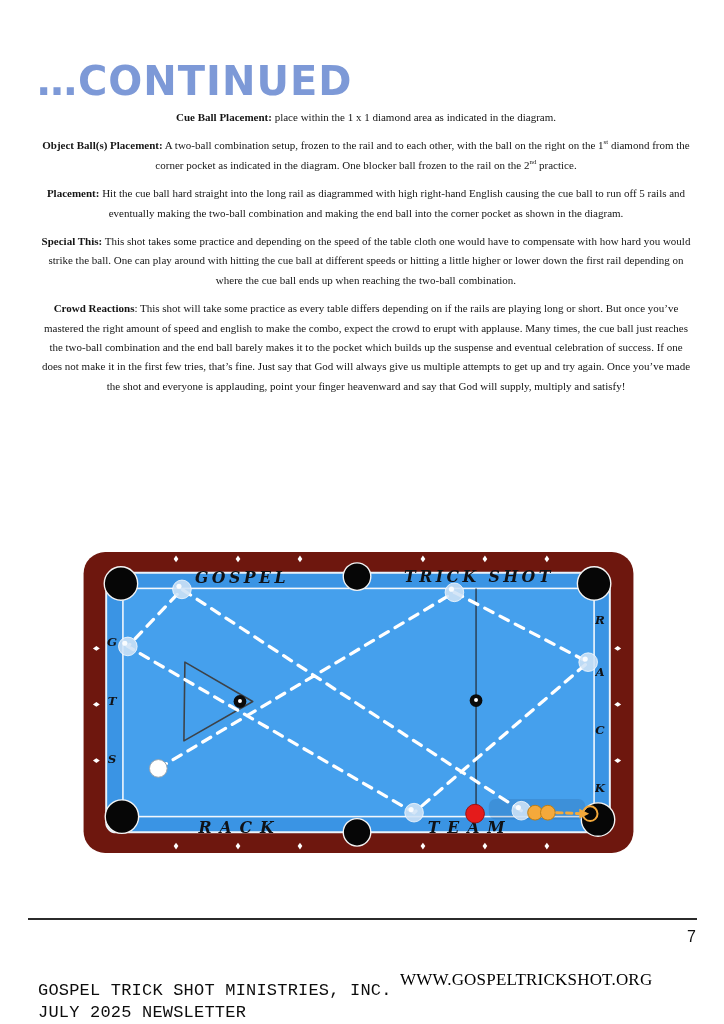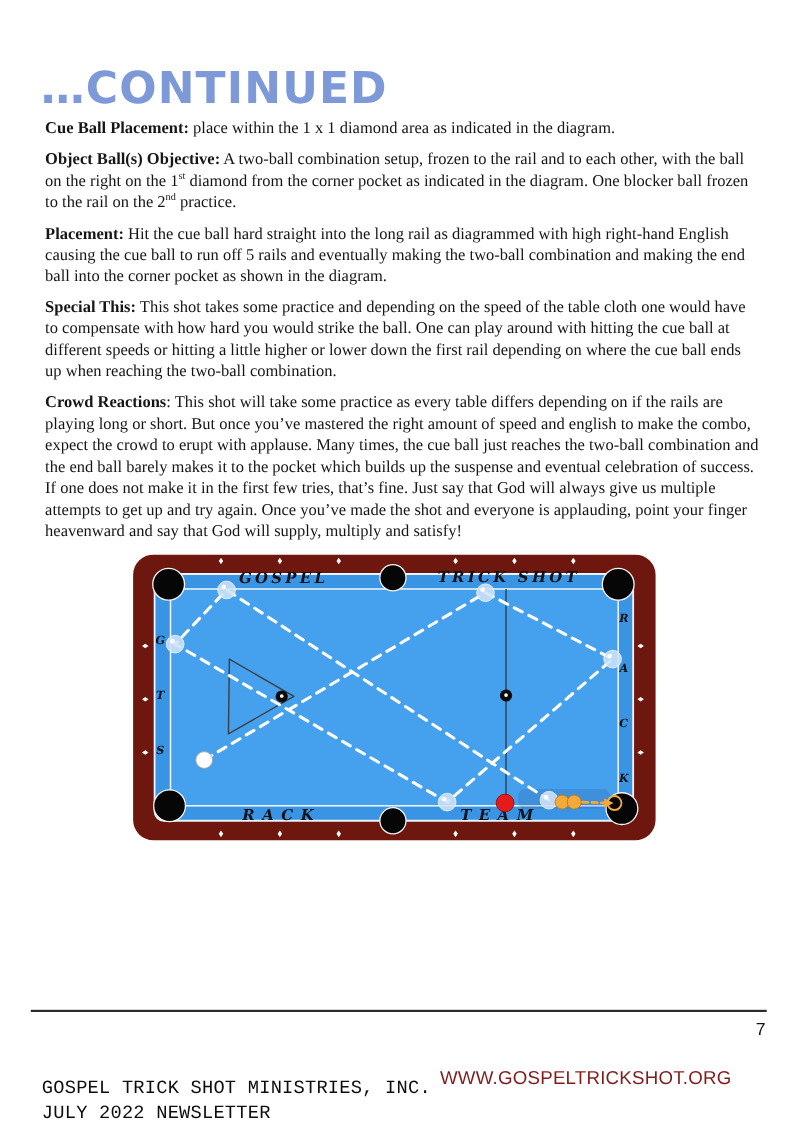--- a/index.html
+++ b/index.html
@@ -2,46 +2,46 @@
 <html><head>
 <meta charset="utf-8">
 <style>
   html,body{margin:0;padding:0;background:#ffffff;}
   .page{position:relative;width:724px;height:1024px;background:#ffffff;overflow:hidden;
         font-family:"Liberation Serif",serif;color:#151515;}
   .title{position:absolute;left:37px;top:58px;
          font-family:"DejaVu Sans",sans-serif;font-weight:bold;
          font-size:40px;letter-spacing:1px;}
   .body-text{position:absolute;left:41px;top:108px;width:650px;
-             font-size:15px;line-height:19.4px;text-align:left;}
+             font-size:11px;line-height:19.4px;text-align:center;}
   .body-text p{margin:0 0 9px 0;}
   .body-text b{font-weight:bold;}
   .body-text sup{font-size:0.62em;vertical-align:super;line-height:0;}
-  .diagram{position:absolute;left:79px;top:504px;width:559px;height:260px;}
+  .diagram{position:absolute;left:79px;top:552px;width:559px;height:301px;}
   .diagram svg{display:block;width:100%;height:100%;}
   .footer-line{position:absolute;left:28px;top:918px;width:669px;height:2px;background:#2b2b2b;}
   .page-number{position:absolute;left:640px;top:928px;width:56px;text-align:right;
                font-family:"Liberation Sans",sans-serif;font-size:16px;color:#111;}
   .footer-left{position:absolute;left:38px;top:980px;
                font-family:Liberation Mono, monospace;font-size:17px;line-height:22px;
                letter-spacing:0.2px;color:#0d0d0d;}
   .footer-site{position:absolute;left:400px;top:970px;
-               font-family:Liberation Sans, sans-serif;font-size:17px;
-               letter-spacing:0.2px;color:#7f1d1d;}
+               font-family:Liberation Serif, serif;font-size:17px;
+               letter-spacing:0.2px;color:#000000;}
 </style>
 </head>
 <body>
 
 <div class="page">
 
   <div class="title" style="color: rgb(125, 153, 215);">…CONTINUED</div>
 
   <div class="body-text">
       <p><b>Cue Ball Placement:</b><span> place within the 1 x 1 diamond area as indicated in the diagram.</span></p>
-      <p><b>Object Ball(s) Objective:</b><span> A two-ball combination setup, frozen to the rail and to each other, with the ball on the right on the 1</span><sup>st</sup><span> diamond from the corner pocket as indicated in the diagram. One blocker ball frozen to the rail on the 2</span><sup>nd</sup><span> practice.</span></p>
+      <p><b>Object Ball(s) Placement:</b><span> A two-ball combination setup, frozen to the rail and to each other, with the ball on the right on the 1</span><sup>st</sup><span> diamond from the corner pocket as indicated in the diagram. One blocker ball frozen to the rail on the 2</span><sup>nd</sup><span> practice.</span></p>
       <p><b>Placement:</b><span> Hit the cue ball hard straight into the long rail as diagrammed with high right-hand English causing the cue ball to run off 5 rails and eventually making the two-ball combination and making the end ball into the corner pocket as shown in the diagram.</span></p>
       <p><b>Special This:</b><span> This shot takes some practice and depending on the speed of the table cloth one would have to compensate with how hard you would strike the ball. One can play around with hitting the cue ball at different speeds or hitting a little higher or lower down the first rail depending on where the cue ball ends up when reaching the two-ball combination.</span></p>
       <p><b>Crowd Reactions</b><span>: This shot will take some practice as every table differs depending on if the rails are playing long or short. But once you’ve mastered the right amount of speed and english to make the combo, expect the crowd to erupt with applause. Many times, the cue ball just reaches the two-ball combination and the end ball barely makes it to the pocket which builds up the suspense and eventual celebration of success. If one does not make it in the first few tries, that’s fine. Just say that God will always give us multiple attempts to get up and try again. Once you’ve made the shot and everyone is applauding, point your finger heavenward and say that God will supply, multiply and satisfy!</span></p>
     </div>
 
   <div class="diagram">
       <svg viewBox="0 0 559 306">
         <rect x="0" y="0" width="559" height="306" rx="22" fill="#6E170E"></rect>
         <polygon points="94,3.5 96.4,7 94,10.5 91.6,7" fill="#FFFFFF"></polygon>
         <polygon points="94,295.5 96.4,299 94,302.5 91.6,299" fill="#FFFFFF"></polygon>
@@ -107,17 +107,17 @@
         <line x1="481" y1="265" x2="505" y2="266" stroke="#F4A93B" stroke-width="3" stroke-dasharray="5.5 4.5" stroke-linecap="round"></line>
         <polygon points="514,266 504,261 504,271" fill="#F4A93B"></polygon>
         <circle cx="515" cy="266" r="7.5" fill="none" stroke="#F4A93B" stroke-width="2"></circle>
       </svg>
     </div>
 
   <div class="footer-line"></div>
   <div class="page-number">7</div>
   <div class="footer-left">
     <div>GOSPEL TRICK SHOT MINISTRIES, INC.</div>
-    <div>JULY 2022 NEWSLETTER</div>
+    <div>JULY 2025 NEWSLETTER</div>
   </div>
   <div class="footer-site">WWW.GOSPELTRICKSHOT.ORG</div>
 
 </div>
 
 </body></html>

